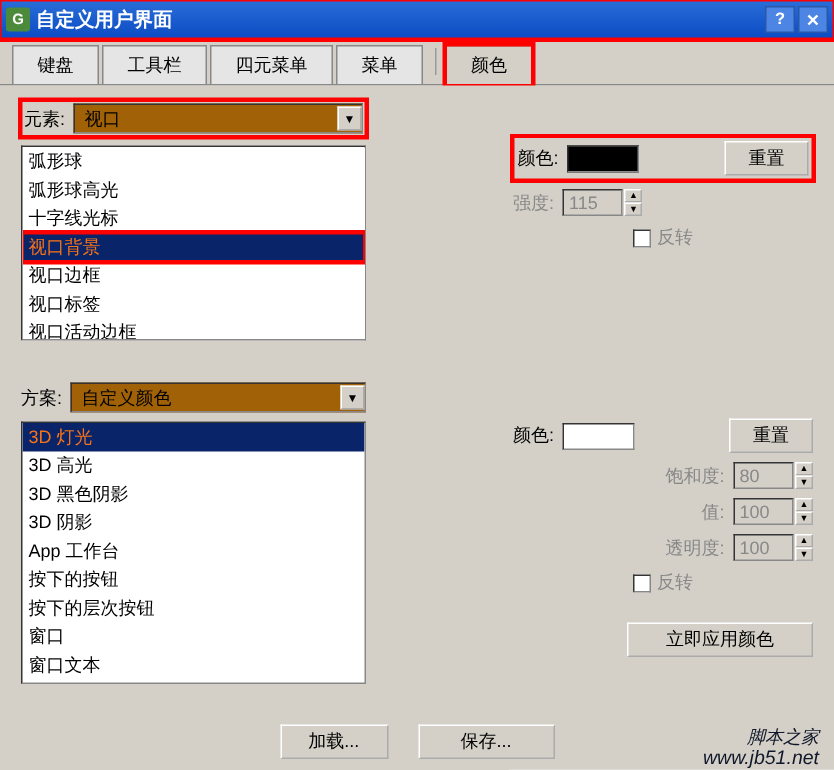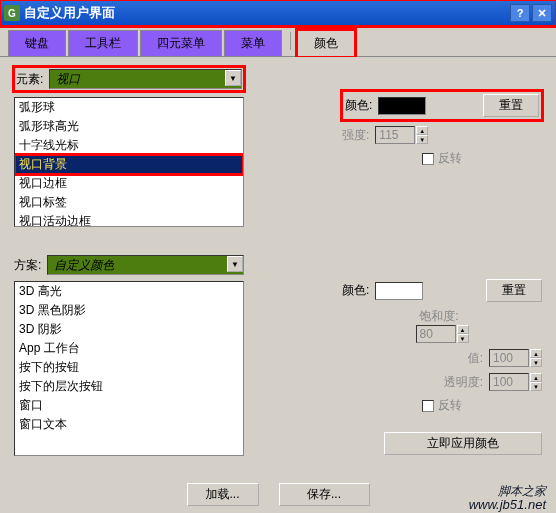--- a/index.html
+++ b/index.html
@@ -5,36 +5,36 @@
 * { box-sizing: border-box; margin: 0; padding: 0; font-family: "Microsoft YaHei", SimSun, Arial, sans-serif; font-size: 12px; }
 body { background: #fff; width: 556px; height: 513px; overflow: hidden; }
 
 .titlebar { height: 26px; background: linear-gradient(to bottom, #2a6ed8, #0b4bc4); display: flex; align-items: center; color: #fff; padding: 0 4px; }
 .title-icon { width: 16px; height: 16px; background: #4a8a3a; border-radius: 2px; margin-right: 4px; display: flex; align-items: center; justify-content: center; font-size: 10px; font-weight: bold; }
 .title-text { flex: 1; font-weight: bold; font-size: 13px; }
 .title-btns { display: flex; gap: 2px; }
 .title-btn { width: 20px; height: 18px; background: #4c85e4; border: 1px solid #2858a8; color: #fff; display: flex; align-items: center; justify-content: center; font-size: 11px; font-weight: bold; cursor: pointer; }
 
 .tabbar { background: #d4d0c8; border-bottom: 1px solid #888; display: flex; padding: 4px 8px 0; }
-.tab { padding: 4px 16px; border: 1px solid #888; border-bottom: none; background: #8b5cf6; margin-right: 2px; position: relative; cursor: pointer; }
+.tab { padding: 4px 16px; border: 1px solid #888; border-bottom: none; background: #e5e5e5; margin-right: 2px; position: relative; cursor: pointer; }
 .tab.active { background: #d4d0c8; border-bottom: 1px solid #d4d0c8; margin-bottom: -1px; }
 .tabsep { width: 1px; height: 18px; background: #999; margin: 2px 6px 0; }
 
 .content { background: #d4d0c8; height: calc(513px - 26px - 26px); padding: 10px 14px; position: relative; }
 
 .row { display: flex; align-items: center; margin-bottom: 6px; }
 .lbl { margin-right: 6px; }
 
-.combo { display: inline-flex; background: #4d7c0f; border: 1px inset #888; height: 20px; font-style: italic; }
+.combo { display: inline-flex; align-items: center; background: #a16207; border: 1px inset #888; height: 20px; }
 .combo span { padding: 1px 6px; flex: 1; }
 .combo .drop { width: 16px; height: 16px; background: #d4d0c8; border: 1px outset #fff; display: flex; align-items: center; justify-content: center; font-size: 8px; cursor: pointer; }
 
 .listbox { background: #fff; border: 1px inset #888; overflow-y: scroll; }
 .listbox .item { padding: 1px 4px; cursor: pointer; white-space: nowrap; }
-.listbox .item.sel { background: #0a246a; color: #fde047; }
+.listbox .item.sel { background: #0a246a; color: #f97316; }
 
 .btn { background: #d4d0c8; border: 1px outset #fff; padding: 2px 12px; cursor: pointer; min-height: 20px; display: inline-flex; align-items: center; justify-content: center; }
 
 .swatch { width: 48px; height: 18px; border: 1px inset #888; display: inline-block; }
 .spinner { display: inline-flex; align-items: center; justify-content: flex-end; }
 .spinner input { width: 40px; height: 18px; border: 1px inset #888; padding: 0 3px; background: #fff; }
 .spinner .arrows { display: flex; flex-direction: column; margin-left: 1px; }
 .spinner .arrows button { width: 12px; height: 9px; font-size: 6px; line-height: 6px; border: 1px outset #fff; background: #d4d0c8; cursor: pointer; padding: 0; }
 .chk { width: 12px; height: 12px; border: 1px inset #888; background: #fff; display: inline-block; margin-right: 4px; vertical-align: middle; }
 
@@ -125,20 +125,21 @@
   <div style="display:flex; gap:16px; margin-top:28px;">
     <div style="flex:0 0 230px;">
       <div class="row">
         <span class="lbl">方案:</span>
         <div class="combo" style="flex:1;">
           <span>自定义颜色</span>
           <div class="drop">▼</div>
         </div>
       </div>
       <div class="listbox" style="height:175px;">
+        <div class="item sel">3D 灯光</div>
         <div class="item">3D 高光</div>
         <div class="item">3D 黑色阴影</div>
         <div class="item">3D 阴影</div>
         <div class="item">App 工作台</div>
         <div class="item">按下的按钮</div>
         <div class="item">按下的层次按钮</div>
         <div class="item">窗口</div>
         <div class="item">窗口文本</div>
 
       </div>
@@ -146,21 +147,21 @@
 
     <div style="padding-top:24px; margin-left:auto; width:200px;">
       <div class="row">
         <span class="lbl">颜色:</span>
         <span class="swatch" style="background:#fff;"></span>
         <span style="flex:1"></span>
         <div class="btn" style="width:56px;">
             <span>重置</span>
           </div>
       </div>
-      <div class="row disabled" style="justify-content:flex-end;flex-direction:column;">
+      <div class="row disabled" style="justify-content:flex-end;">
         <span class="lbl">饱和度:</span>
         <div class="spinner disabled">
           <input disabled="" value="80" style="">
           <div class="arrows">
               <button>▲</button>
               <button>▼</button>
             </div>
         </div>
       </div>
       <div class="row disabled" style="justify-content:flex-end;">
@@ -182,21 +183,21 @@
               <button>▼</button>
             </div>
         </div>
       </div>
       <div class="row disabled" style="justify-content:center;">
         <span class="chk"></span>
         <span>反转</span>
       </div>
 
       <div style="margin-top:18px;">
-        <div class="btn" style="width:158px; float:right;">
+        <div class="btn" style="width:124px; float:right;">
             <span>立即应用颜色</span>
           </div>
       </div>
     </div>
   </div>
 
   <div style="position:absolute; bottom:12px; left:0; right:0; display:flex; justify-content:center; gap:20px;">
     <div class="btn" style="width:72px;">
         <span>加载...</span>
       </div>

